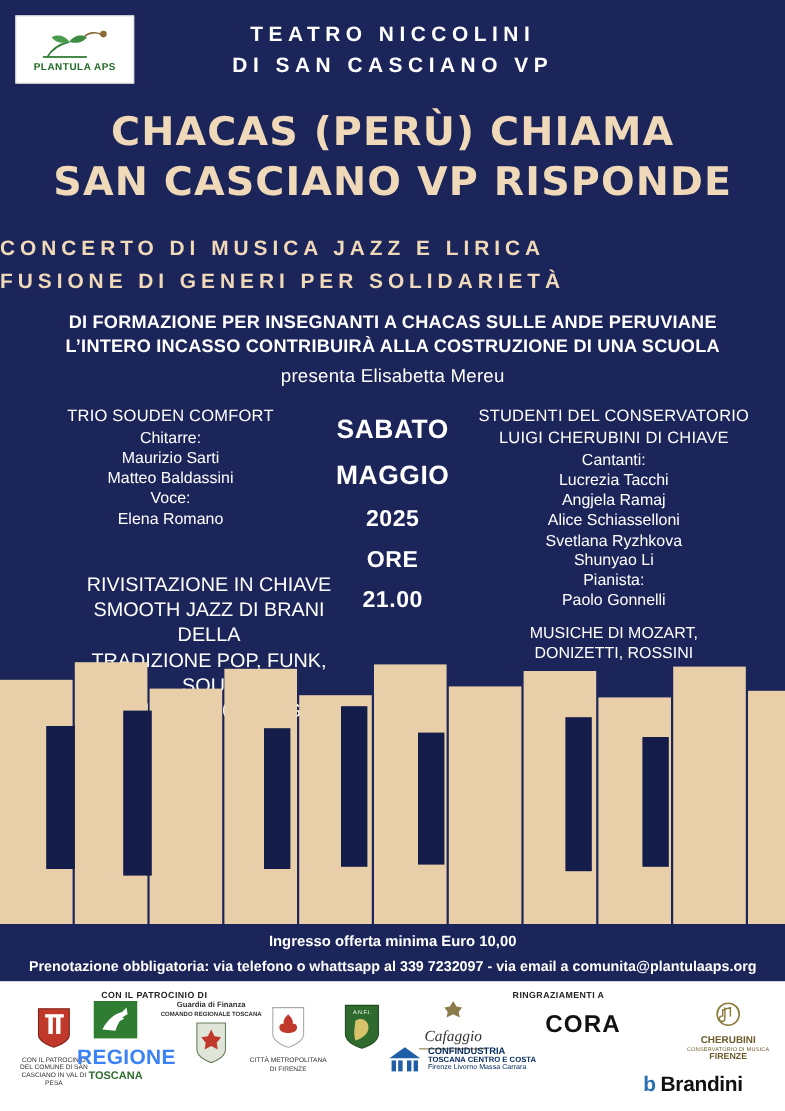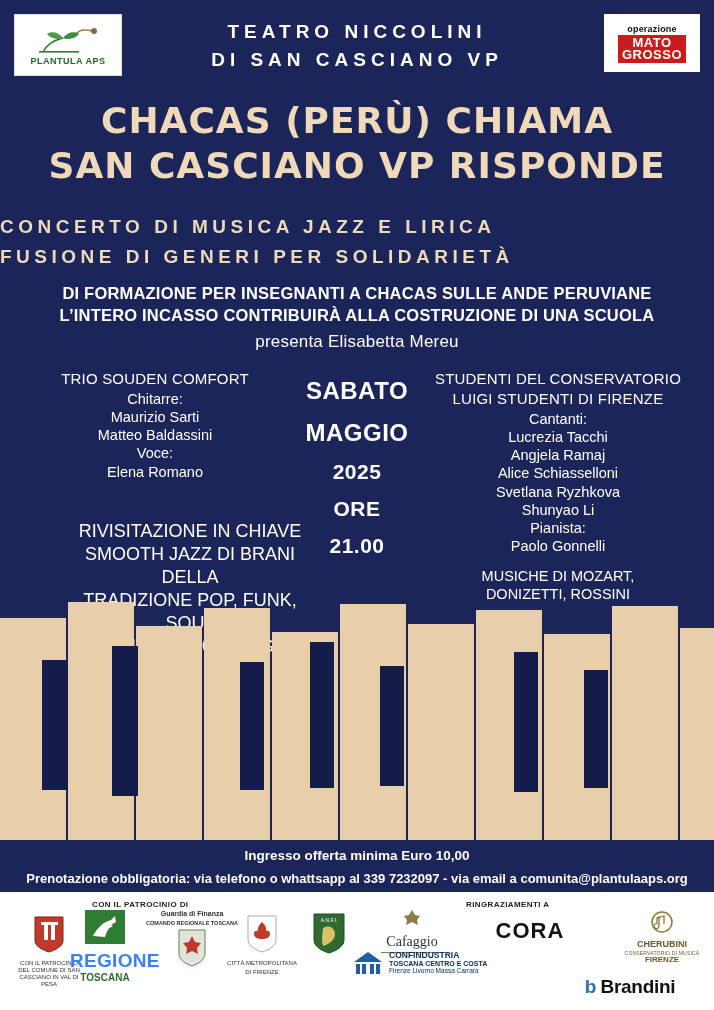--- a/index.html
+++ b/index.html
@@ -151,46 +151,39 @@
   .confind-t3 { font-size: 6.5px; color: #0b2f63; }
 
   .brandini {
     font-size: 19px; font-weight: bold; color: #111; letter-spacing: -.3px;
   }
   .brandini .b { color: #2b6fb5; }
 
   .cherubini-t { font-size: 9px; font-weight: bold; color: #6b5a2a; line-height: 1.1;}
   .cherubini-s { font-size: 5px; color: #6b5a2a; letter-spacing: .2px;}
 
-  .cafaggio-t { font-family: "Liberation Serif", serif; font-size: 14px; color:#333;}
+  .cafaggio-t { font-family: "Liberation Serif", serif; font-size: 14px; font-style: italic; color:#333;}
 </style>
 </head>
 <body>
 
 <div class="poster">
 
   <div class="logo-left">
     <svg width="70" height="30" viewBox="0 0 70 30">
       <path d="M10 28 C14 20, 22 16, 30 14" stroke="#2f7d32" stroke-width="1.6" fill="none"></path>
       <path d="M30 14 C26 8, 18 7, 14 10 C18 15, 26 16, 30 14 Z" fill="#4a9b4e"></path>
       <path d="M30 14 C34 8, 42 7, 46 10 C42 15, 34 16, 30 14 Z" fill="#3d8c41"></path>
       <path d="M44 9 C48 5, 56 5, 60 8" stroke="#8a6a3a" stroke-width="1.4" fill="none"></path>
       <circle cx="61" cy="7" r="3" fill="#8a6a3a"></circle>
       <rect x="6" y="27" width="40" height="1.6" fill="#2f7d32"></rect>
     </svg>
     <div class="plant-name">PLANTULA APS</div>
   </div>
 
-  <div class="logo-right">
-    <div class="op-line1">operazione</div>
-    <div class="op-box">
-      <div>MATO</div>
-      <div>GROSSO</div>
-    </div>
-  </div>
 
   <div class="theatre">
     <div>TEATRO NICCOLINI</div>
     <div>DI SAN CASCIANO VP</div>
   </div>
 
   <div class="title">
     <div>CHACAS (PERÙ) CHIAMA</div>
     <div>SAN CASCIANO VP RISPONDE</div>
   </div>
@@ -228,21 +221,21 @@
     <div class="col col-center">
       <div class="date-line">SABATO</div>
       <div class="date-line">MAGGIO</div>
       <div class="date-line small">2025</div>
       <div class="date-line small">ORE</div>
       <div class="date-line small">21.00</div>
     </div>
 
     <div class="col col-right">
       <div class="col-head">STUDENTI DEL CONSERVATORIO</div>
-      <div class="col-head">LUIGI STUDENTI DI FIRENZE</div>
+      <div class="col-head">LUIGI CHERUBINI DI CHIAVE</div>
       <div class="col-sublabel">Cantanti:</div>
       <div class="col-name">Lucrezia Tacchi</div>
       <div class="col-name">Angjela Ramaj</div>
       <div class="col-name">Alice Schiasselloni</div>
       <div class="col-name">Svetlana Ryzhkova</div>
       <div class="col-name">Shunyao Li</div>
       <div class="col-sublabel">Pianista:</div>
       <div class="col-name">Paolo Gonnelli</div>
       <div class="music-note">MUSICHE DI MOZART,</div>
       <div style="font-size:14.5px;line-height:1.25;">DONIZETTI, ROSSINI</div>

